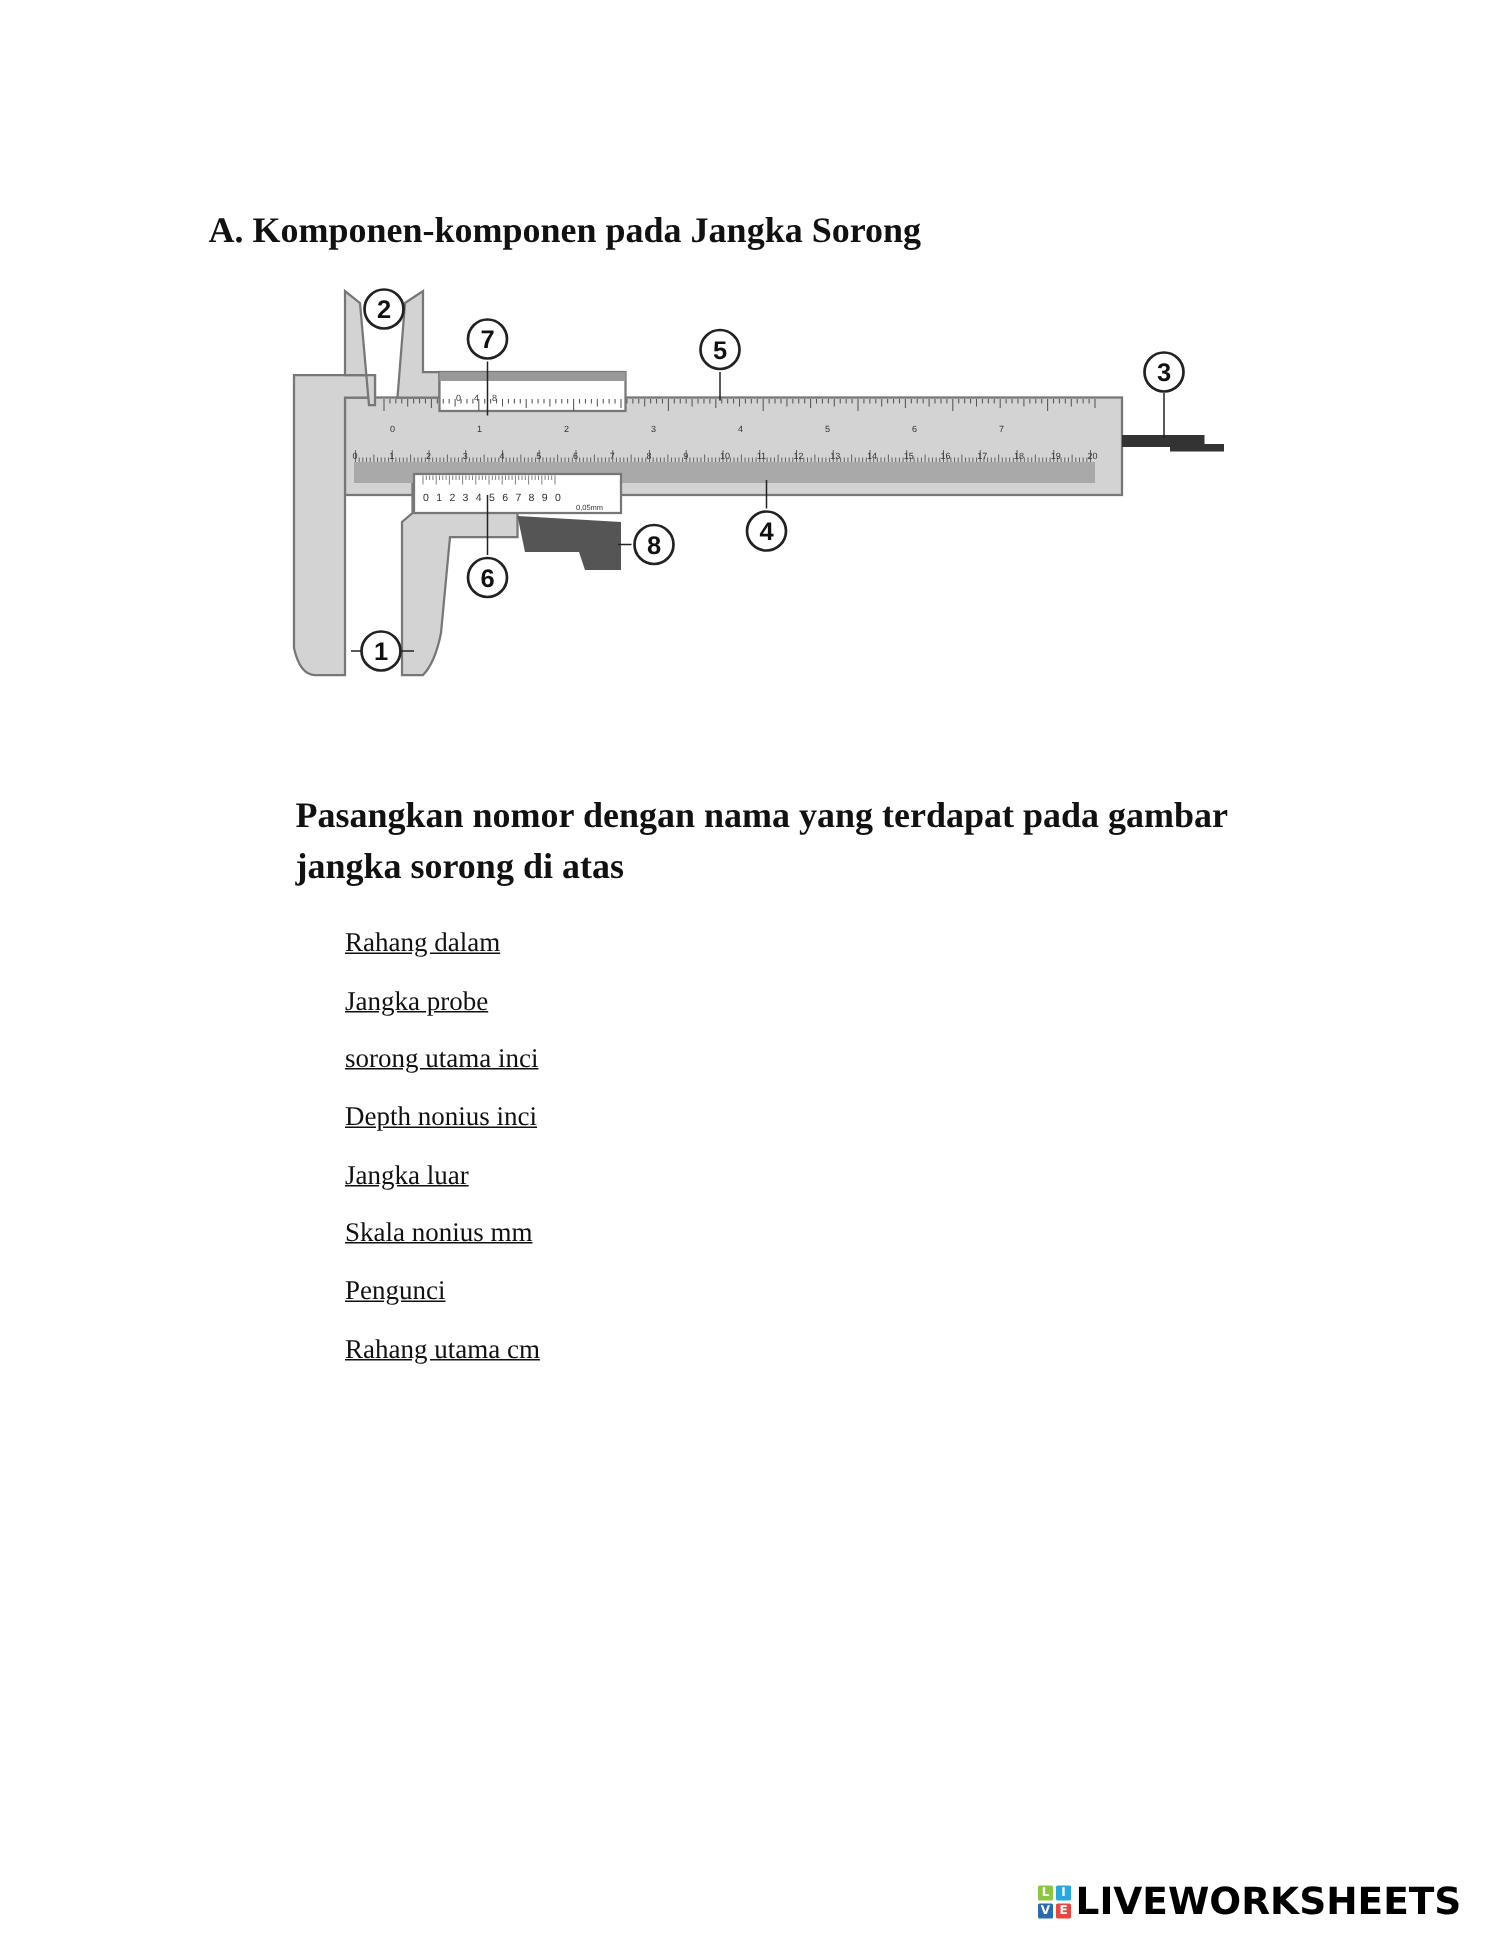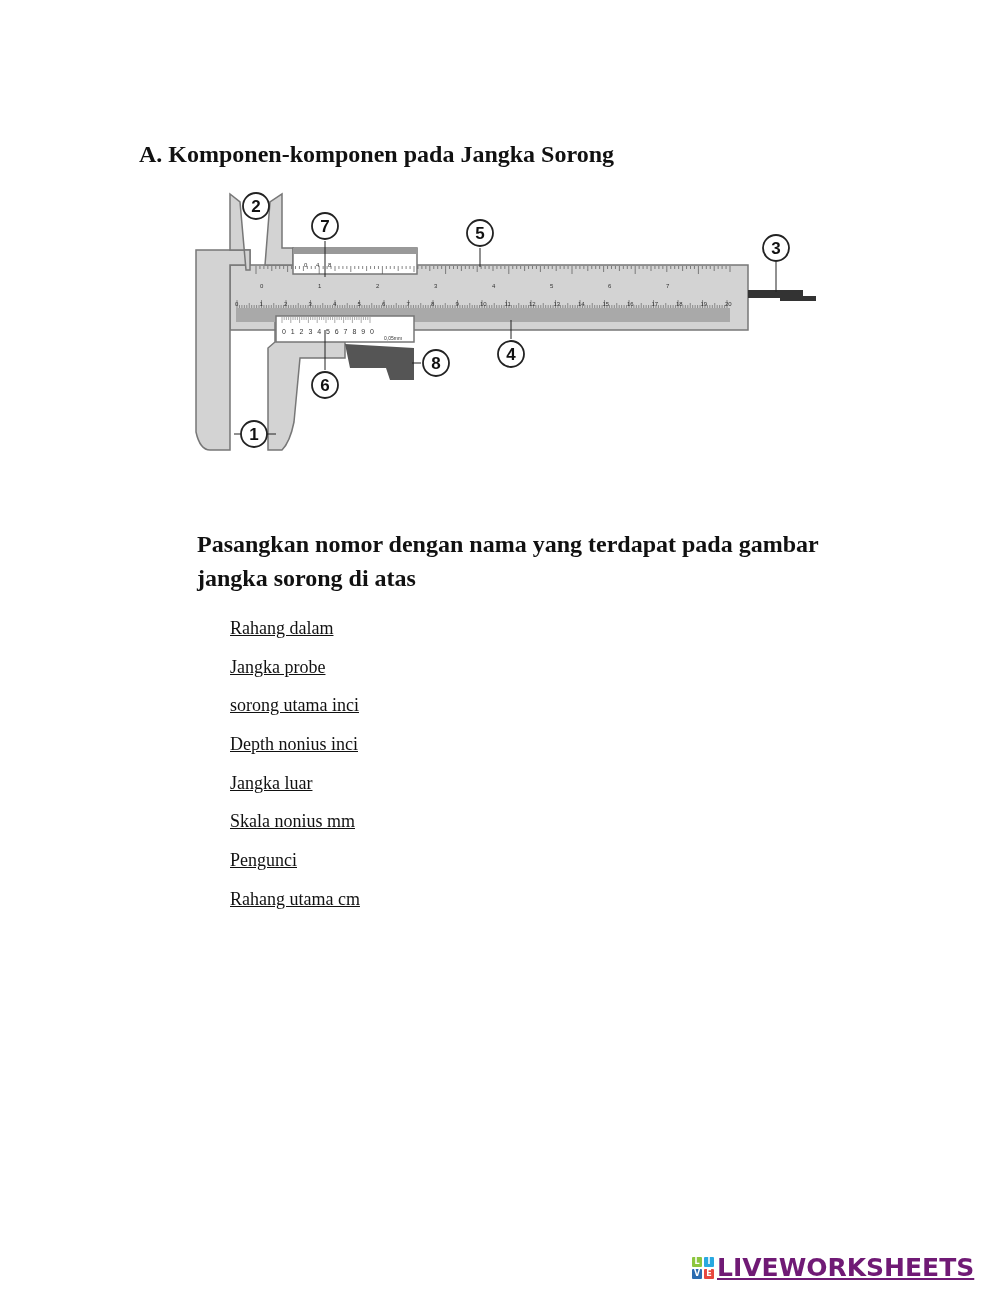--- a/index.html
+++ b/index.html
@@ -496,14 +496,14 @@
   <li>Rahang utama cm</li>
 </ul>
 
 <div class="logo">
   <div class="logo-grid">
     <span style="background: rgb(140, 198, 63);">L</span>
     <span style="background: rgb(41, 168, 224);">I</span>
     <span style="background: rgb(43, 108, 176);">V</span>
     <span style="background: rgb(232, 71, 63);">E</span>
   </div>
-  <span class="logo-text" style="color: #701a75; text-decoration: underline;">LIVEWORKSHEETS</span>
+  <span class="logo-text" style="color: #000000;">LIVEWORKSHEETS</span>
 </div>
 
 </body></html>

